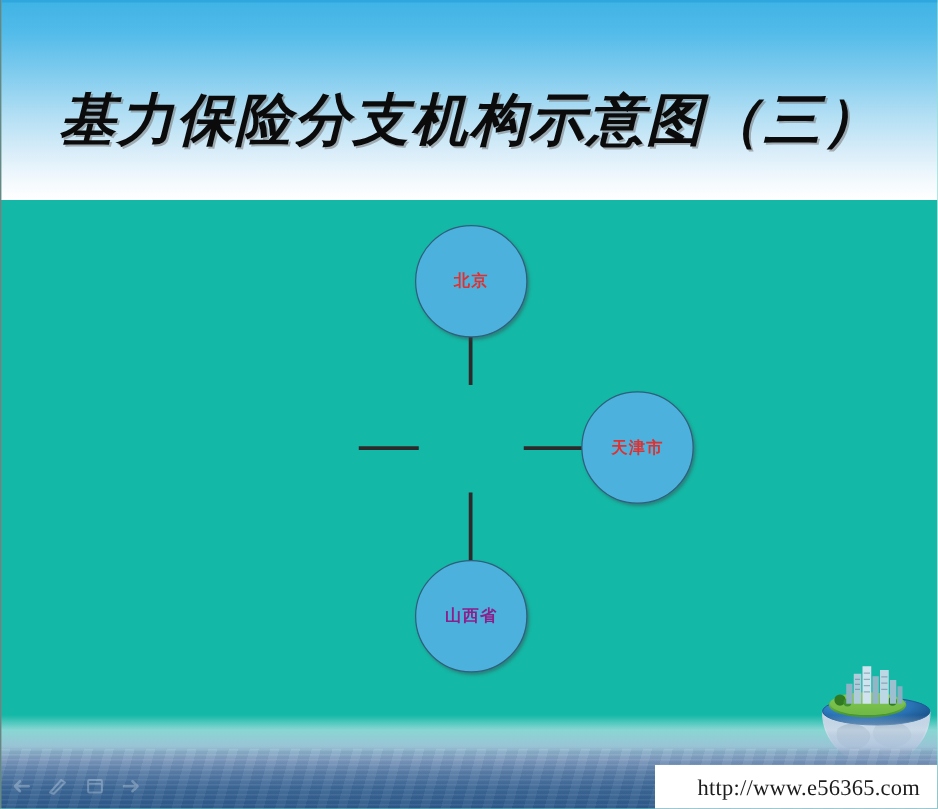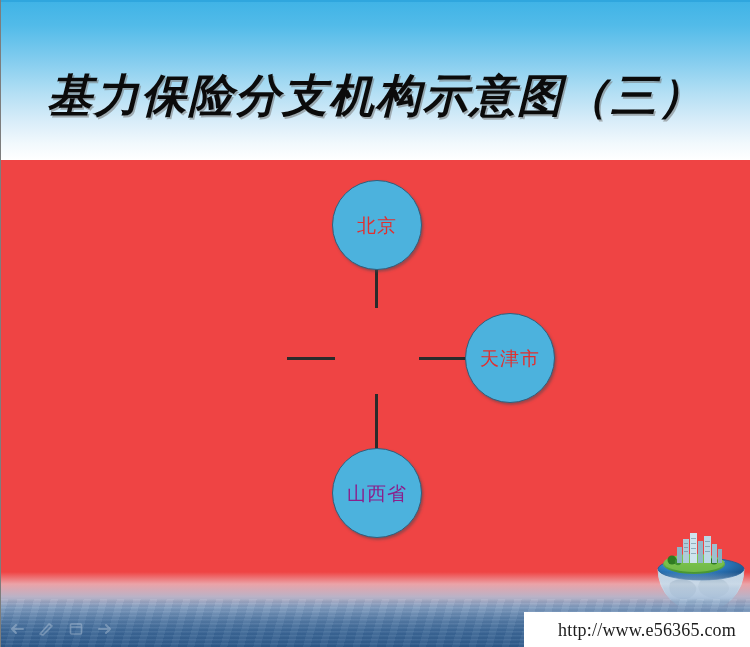--- a/index.html
+++ b/index.html
@@ -7,21 +7,21 @@
     margin: 0;
     padding: 0;
     background: #ffffff;
   }
 
   .slide {
     position: relative;
     width: 750px;
     height: 647px;
     overflow: hidden;
-    background: #ef4444;
+    background: #14b8a6;
     font-family: "DejaVu Sans", "Liberation Sans", sans-serif;
     border-left: 1px solid #7d7d7d;
     box-sizing: border-box;
   }
 
   
   .sky {
     position: absolute;
     left: 0;
     top: 0;
@@ -159,22 +159,22 @@
     border: 1.6px solid #2f5f7d;
     box-shadow: 1.5px 2px 2.5px rgba(60,70,80,.45);
     display: flex;
     align-items: center;
     justify-content: center;
     box-sizing: border-box;
   }
 
   .node-label {
     font-family: "DejaVu Serif", "Liberation Serif", serif;
-    font-size: 19px;
-    font-weight: normal;
+    font-size: 13px;
+    font-weight: bold;
     letter-spacing: 1px;
     line-height: 1;
     white-space: nowrap;
     user-select: none;
   }
 
   
   .globe {
     position: absolute;
     left: 653px;

